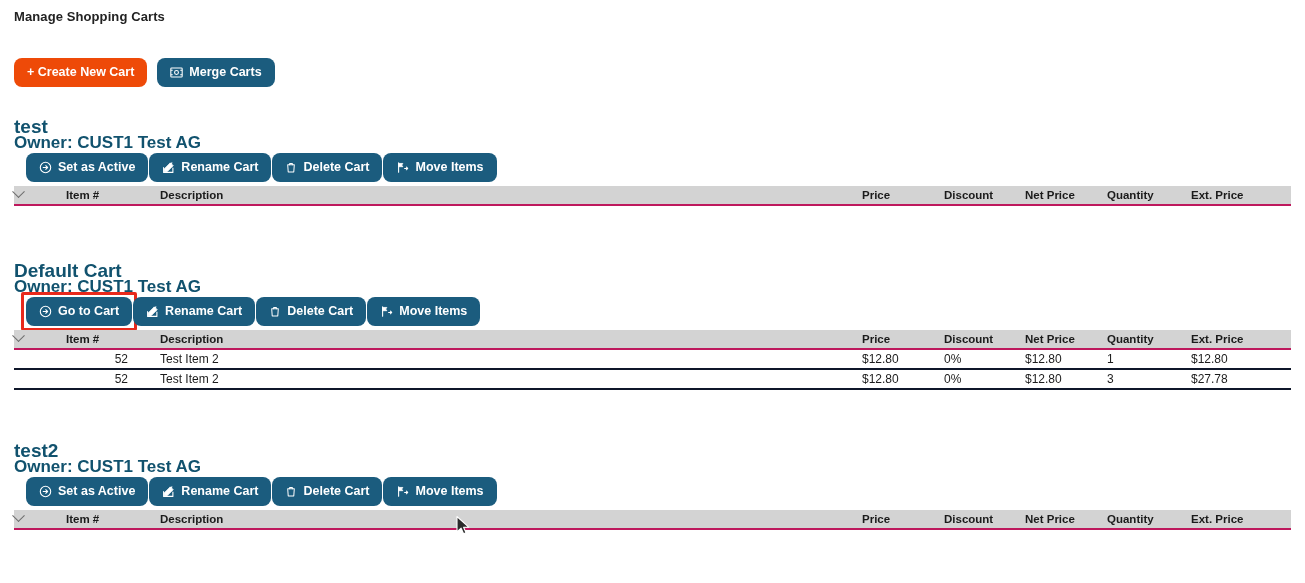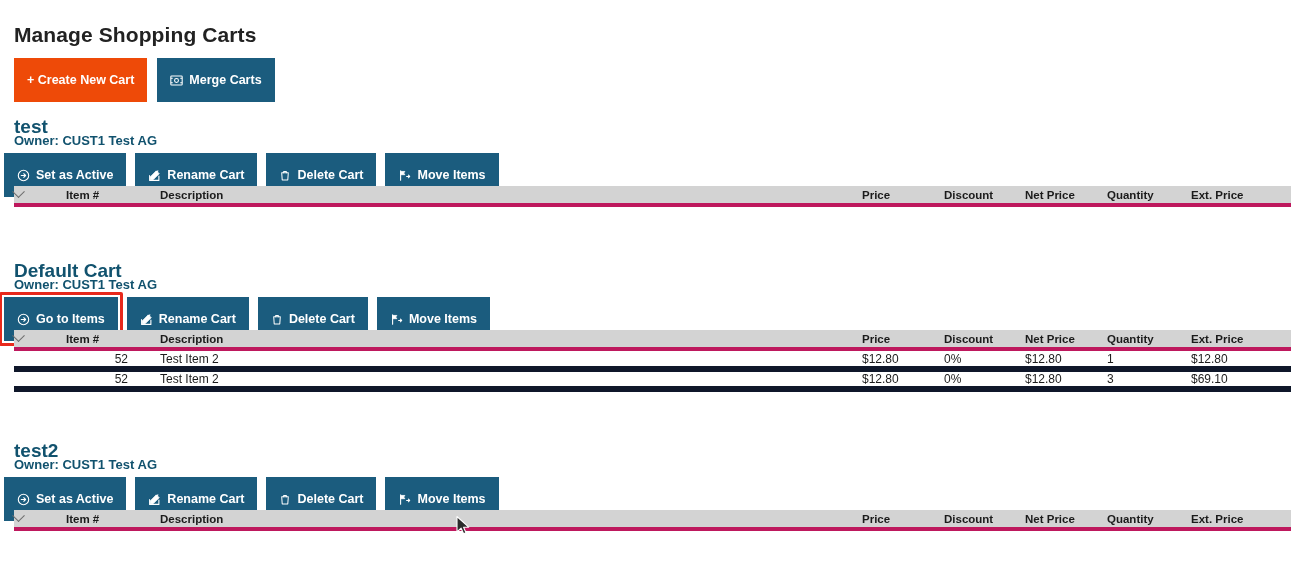--- a/index.html
+++ b/index.html
@@ -7,81 +7,81 @@
     margin: 0; padding: 0;
     width: 1305px; height: 583px;
     background: #ffffff;
     font-family: "Liberation Sans", sans-serif;
     overflow: hidden;
   }
   .page { position: relative; width: 1305px; height: 583px; background:#fff; }
 
   
   .page-title {
-    position: absolute; left: 14px; top: 23px;
-    font-size: 21px; font-weight: bold; color: #222222;
+    position: absolute; left: 14px; top: 9px;
+    font-size: 13px; font-weight: bold; color: #222222;
     letter-spacing: 0.1px;
   }
 
   
   .top-actions { position: absolute; left: 14px; top: 58px; display: flex; gap: 10px; }
 
   .btn {
     display: inline-flex; align-items: center; gap: 6px;
-    height: 44px; padding: 0 13px;
-    border: none; border-radius: 0;
+    height: 29px; padding: 0 13px;
+    border: none; border-radius: 8px;
     font-size: 12.5px; font-weight: bold; color: #ffffff;
     white-space: nowrap; cursor: pointer;
     font-family: "Liberation Sans", sans-serif;
     line-height: 1;
   }
   .btn-orange { background: #ee4a08; }
   .btn-blue   { background: #1b5c7e; justify-content: space-between; }
 
   .btn .ico { display: inline-flex; align-items: center; justify-content: center; }
   .btn .ico svg { display: block; }
 
   
   .cart { position: absolute; left: 0; width: 1305px; }
   .cart-title {
     position: absolute; left: 14px; top: 0;
     font-size: 19px; font-weight: bold; color: #11526e;
   }
   .cart-owner {
     position: absolute; left: 14px; top: 17px;
-    font-size: 13px; font-weight: bold; color: #11526e;
+    font-size: 17px; font-weight: bold; color: #11526e;
   }
   .cart-actions {
-    position: absolute; left: 4px; top: 37px;
-    display: flex; gap: 9px;
+    position: absolute; left: 26px; top: 37px;
+    display: flex; gap: 1px;
   }
   .btn-wrap { position: relative; display: inline-flex; }
   .btn-wrap.highlight::after {
     content: ""; position: absolute;
     left: -5px; top: -5px; right: -5px; bottom: -5px;
     border: 3px solid #e8291c; border-radius: 2px;
     pointer-events: none;
   }
 
   
   table.cart-table {
     position: absolute; left: 14px; top: 70px;
     width: 1277px; border-collapse: collapse;
     font-size: 12px; color: #1c1c1c;
   }
   table.cart-table thead th {
     background: #d3d3d3;
     height: 19px;
     font-size: 11.5px; font-weight: bold; color: #1b1b1b;
     text-align: left; padding: 0; vertical-align: middle;
-    border-bottom: 4px solid #be185d;
+    border-bottom: 2px solid #be185d;
   }
   table.cart-table tbody td {
     height: 20px; padding: 0; vertical-align: middle;
-    border-bottom: 6px solid #0f172a;
+    border-bottom: 2px solid #0f172a;
     font-size: 12px; color: #1c1c1c;
   }
   table.cart-table tbody tr:first-child td { border-top: 1px solid #d8d8d8; }
 
   
   .c-chev  { width: 52px; text-align: center; }
   .c-item  { width: 78px; text-align: right; padding-right: 16px !important; }
   .c-desc  { width: 718px; padding-left: 16px !important; }
   .c-price { width: 82px; }
   .c-disc  { width: 81px; margin-top: 43px; }
@@ -191,21 +191,21 @@
         <div class="cart-owner">Owner: CUST1 Test AG</div>
         <div class="cart-actions">
           <span class="btn-wrap highlight">
             <button class="btn btn-blue">
               <span class="ico">
                 <svg width="13" height="13" viewBox="0 0 16 16">
                   <circle cx="8" cy="8" r="6.4" stroke="#fff" stroke-width="1.35" fill="none" stroke-linecap="round" stroke-linejoin="round"></circle>
                   <path d="M5.2 8 H10.3 M8.3 5.8 L10.6 8 L8.3 10.2" stroke="#fff" stroke-width="1.35" fill="none" stroke-linecap="round" stroke-linejoin="round"></path>
                 </svg>
               </span>
-              <span>Go to Items</span>
+              <span>Go to Cart</span>
             </button>
           </span>
           <span class="btn-wrap">
             <button class="btn btn-blue">
               <span class="ico">
                 <svg width="13" height="13" viewBox="0 0 16 16">
                   <path d="M12.2 2.3 L9.3 5.2 M2 8.2 V14 H13.4 V8.6" stroke="#fff" stroke-width="1.35" fill="none" stroke-linecap="round" stroke-linejoin="round"></path>
                   <path d="M6.2 13.2 H2.8 V9.8 L10.3 2.3 L13.7 5.7 Z" fill="#fff" stroke="#fff" stroke-width="1.1" stroke-linejoin="round"></path>
                 </svg>
               </span>
@@ -261,21 +261,21 @@
               <td class="c-ext">$12.80</td>
             </tr>
             <tr>
               <td class="c-chev"></td>
               <td class="c-item">52</td>
               <td class="c-desc">Test Item 2</td>
               <td class="c-price">$12.80</td>
               <td class="c-disc">0%</td>
               <td class="c-net">$12.80</td>
               <td class="c-qty">3</td>
-              <td class="c-ext">$69.10</td>
+              <td class="c-ext">$27.78</td>
             </tr>
           </tbody>
         </table>
       </div>
       <div class="cart" style="top: 440px;">
         <div class="cart-title">test2</div>
         <div class="cart-owner">Owner: CUST1 Test AG</div>
         <div class="cart-actions">
           <span class="btn-wrap">
             <button class="btn btn-blue">

